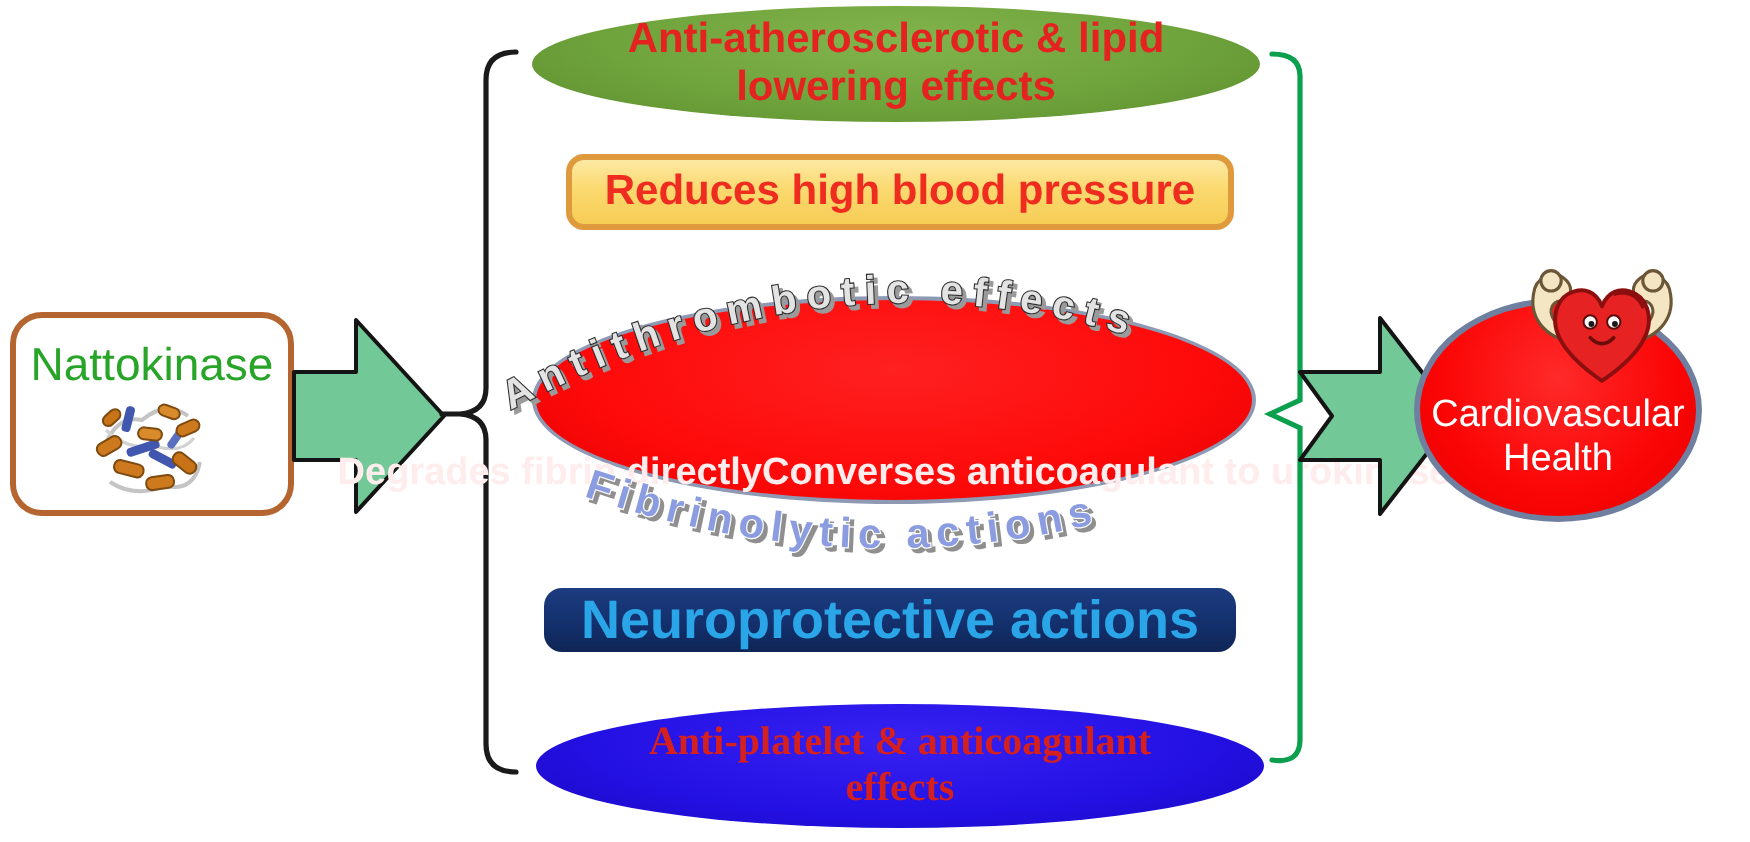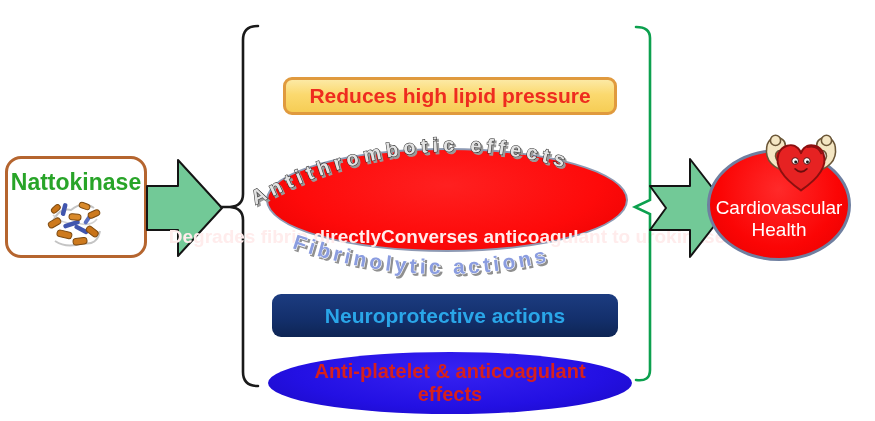--- a/index.html
+++ b/index.html
@@ -7,21 +7,21 @@
     position:relative;width:875px;height:421px;background:#ffffff;overflow:hidden;
     font-family:"Liberation Sans",sans-serif;
   }
   .abs{position:absolute;}
   
   .nk-box{
     left:5px;top:156px;width:136px;height:96px;
     border:3px solid #b5652f;border-radius:16px;background:#ffffff;
     display:flex;flex-direction:column;align-items:center;
   }
-  .nk-title{margin-top:10px;font-size:23px;font-weight:bold;color:#28a428;white-space:nowrap;}
+  .nk-title{margin-top:10px;font-size:23px;font-weight:normal;color:#28a428;white-space:nowrap;}
   .protein{margin-top:1px;}
   
   .fx{display:flex;align-items:center;justify-content:center;text-align:center;font-weight:bold;}
   .fx-green{
     left:266px;top:3px;width:364px;height:58px;border-radius:50%;
     background:radial-gradient(ellipse at 50% 30%,#82b44d 0%,#6fa33c 55%,#5d8f2e 100%);
     color:#e42320;font-size:21px;line-height:24px;padding:0 34px;box-sizing:border-box;
   }
   .fx-yellow{
     left:283px;top:77px;width:334px;height:38px;border-radius:9px;
@@ -30,28 +30,28 @@
     color:#ee2c1f;font-size:21px;
   }
   .fx-red{
     left:266px;top:148px;width:362px;height:104px;border-radius:50%;
     background:radial-gradient(ellipse at 50% 35%,#ff2020 0%,#fe0a0a 60%,#e60000 100%);
     border:2px solid #8e9ab4;box-sizing:border-box;
     flex-direction:row;font-weight:bold;padding-top:8px;align-items:flex-end;
   }
   .fx-red .line{color:#ffecec;font-size:19px;line-height:26px;white-space:nowrap;}
   .fx-navy{
-    left:272px;top:294px;width:346px;height:43px;border-radius:9px;
+    left:272px;top:294px;width:346px;height:32px;border-radius:9px;
     background:linear-gradient(180deg,#1c3c80 0%,#132f6b 60%,#0e2554 100%);
-    color:#2aa6e8;font-size:21px;
+    color:#2aa6e8;font-size:27px;
   }
   .fx-blue{
     left:268px;top:352px;width:364px;height:62px;border-radius:50%;
     background:radial-gradient(ellipse at 50% 30%,#3722f2 0%,#2310e3 60%,#1a09c0 100%);
-    color:#d6201d;font-size:20px;line-height:23px;padding:0 36px;box-sizing:border-box;
+    color:#d6201d;font-size:20px;line-height:23px;padding:0 36px;box-sizing:border-box;font-family:Liberation Serif, serif;
   }
   
   .arcs{left:230px;top:92px;pointer-events:none;}
   .arc-top{
     font-size:20px;font-weight:bold;letter-spacing:5px;
     fill:#e3e3e3;stroke:#2e2e2e;stroke-width:1.1px;paint-order:stroke fill;
     filter:drop-shadow(2px 2px 0 #9a9a9a);
   }
   .arc-bottom{
     font-size:21px;font-weight:bold;letter-spacing:3.5px;
@@ -96,22 +96,23 @@
   </div>
 
   <svg class="abs" style="left:146px;top:152px;" width="80" height="112" viewBox="0 0 80 112">
     <polygon points="1,34 32,34 32,8 76,56 32,104 32,78 1,78" fill="#72c997" stroke="#141414" stroke-width="2" stroke-linejoin="round"></polygon>
   </svg>
 
   <svg class="abs" style="left:218px;top:20px;" width="44" height="372" viewBox="0 0 44 372">
     <path d="M40 6 Q25 6 25 20 L25 174 Q25 186 12 187 Q25 188 25 200 L25 352 Q25 366 40 366 M12 187 L3 187" fill="none" stroke="#1a1a1a" stroke-width="2.6" stroke-linecap="round"></path>
   </svg>
 
+  <div class="abs fx fx-green">Anti-atherosclerotic &amp; lipid lowering effects</div>
 
-  <div class="abs fx fx-yellow">Reduces high lipid pressure</div>
+  <div class="abs fx fx-yellow">Reduces high blood pressure</div>
 
   <div class="abs fx fx-red">
     <div class="line">Degrades fibrin directly</div>
     <div class="line">Converses anticoagulant to urokinase</div>
   </div>
 
   <svg class="abs arcs" width="440" height="210" viewBox="0 0 440 210">
     <defs>
       <path id="arcTop" d="M20 116 Q219 6 418 110" fill="none"></path>
       <path id="arcBottom" d="M56 154 Q219 212 382 150" fill="none"></path>

